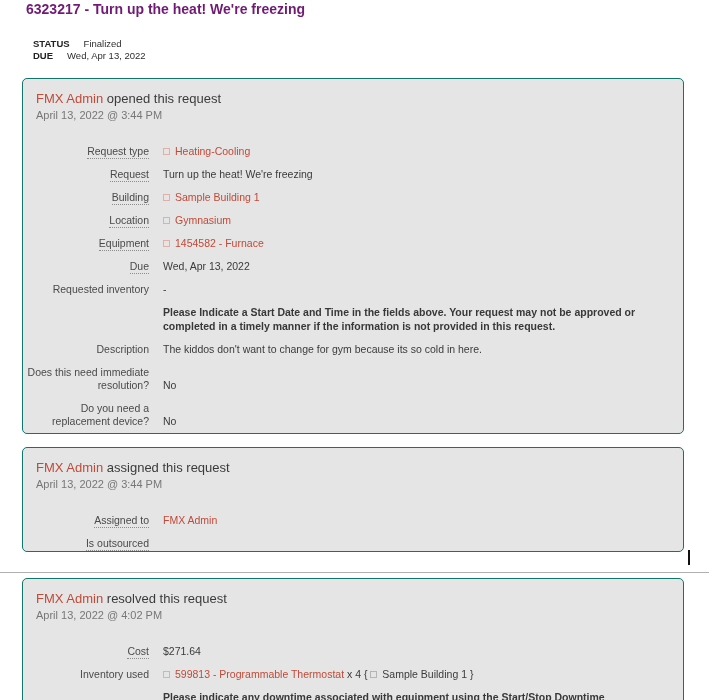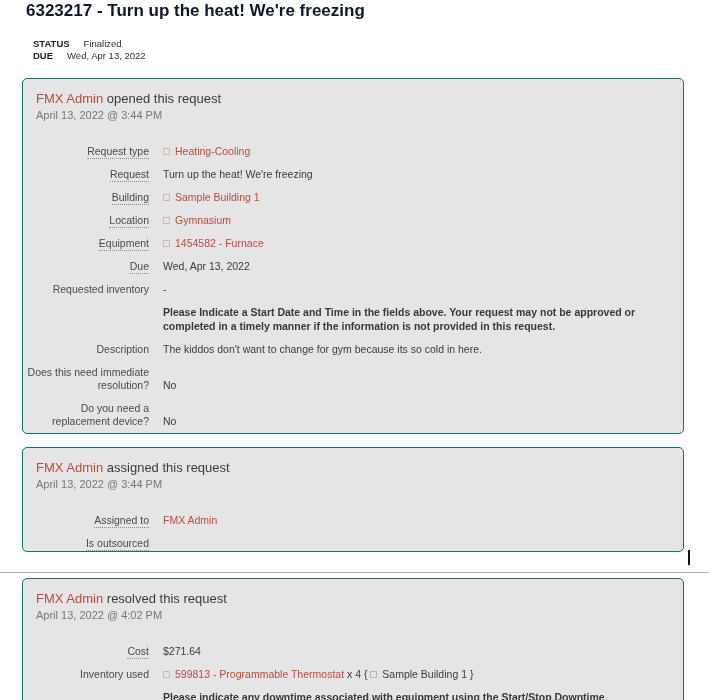--- a/index.html
+++ b/index.html
@@ -1,21 +1,21 @@
 <!DOCTYPE html>
 <html><head>
 <meta charset="utf-8">
 <style>
   * { margin:0; padding:0; box-sizing:border-box; }
   html,body { width:709px; height:700px; background:#fff; overflow:hidden; }
   body { font-family:"Liberation Sans", sans-serif; color:#3b3b3b; position:relative; }
 
   .page-title {
     position:absolute; left:26px; top:1px;
-    font-size:17px; font-weight:bold; color:#0f172a;
+    font-size:14px; font-weight:bold; color:#701a75;
   }
   .meta { position:absolute; left:33px; top:38px; font-size:9.5px; line-height:12px; color:#222; }
   .meta b { font-weight:bold; }
   .meta .mv { margin-left:6px; font-weight:normal; color:#2e2e2e;padding-left:8px; }
 
   .card {
     position:absolute; left:22px; width:662px;
     background:#e5e5e5; border:1px solid #0f766e; border-radius:5px;
     overflow:hidden;
   }

